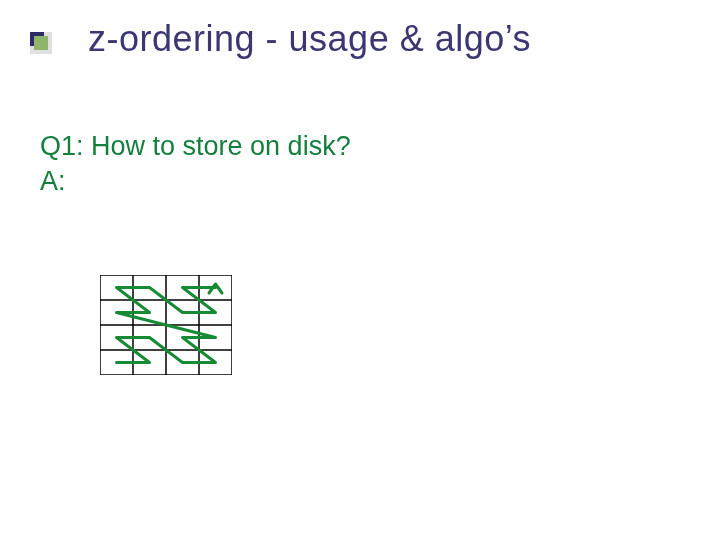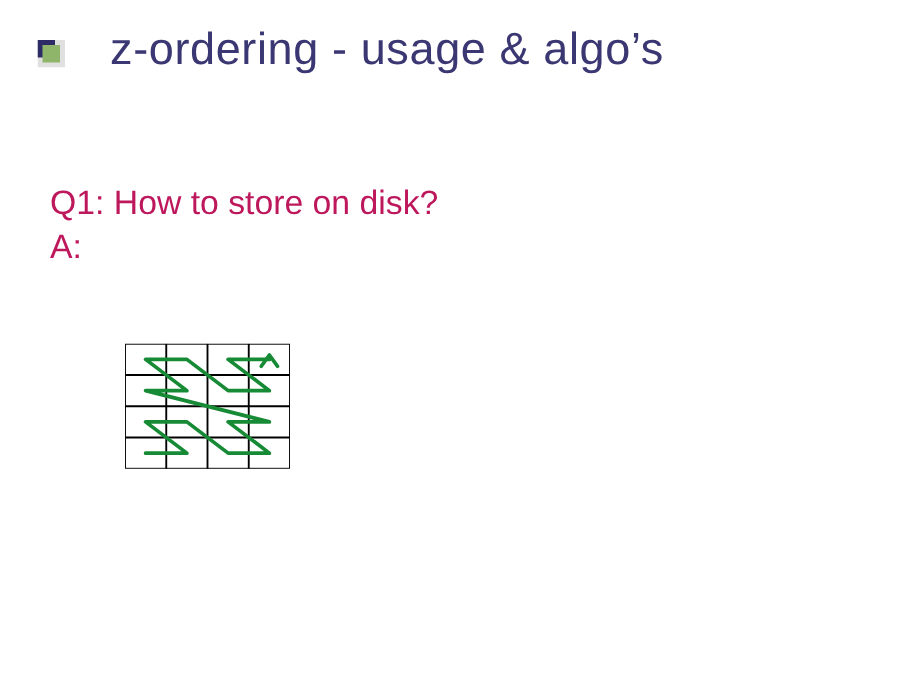--- a/index.html
+++ b/index.html
@@ -35,23 +35,23 @@
     left: 58px;
     top: 0;
     font-size: 36px;
     color: #3a3772;
     letter-spacing: 0.5px;
     white-space: nowrap;
   }
   .body {
     position: absolute;
     left: 40px;
-    top: 145px;
+    top: 129px;
     font-size: 27px;
-    color: #be185d;
+    color: #15803d;
     line-height: 1.3;
   }
   .body div {
     white-space: nowrap;
   }
   .diagram {
     position: absolute;
     left: 100px;
     top: 275px;
     width: 132px;

